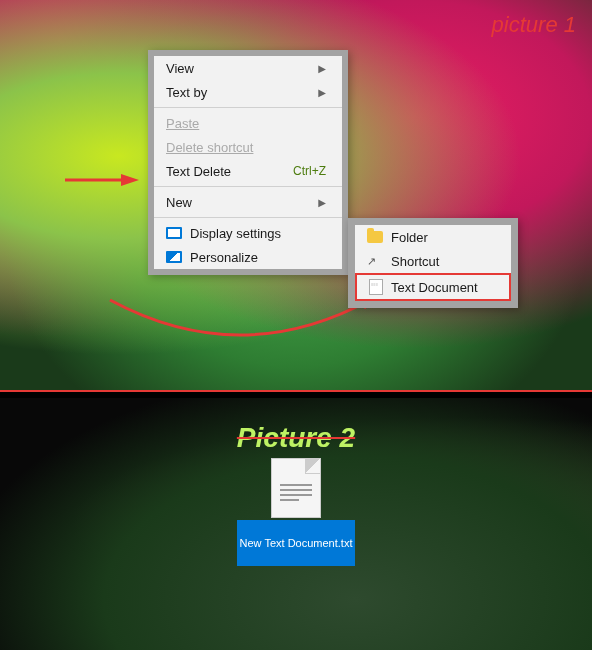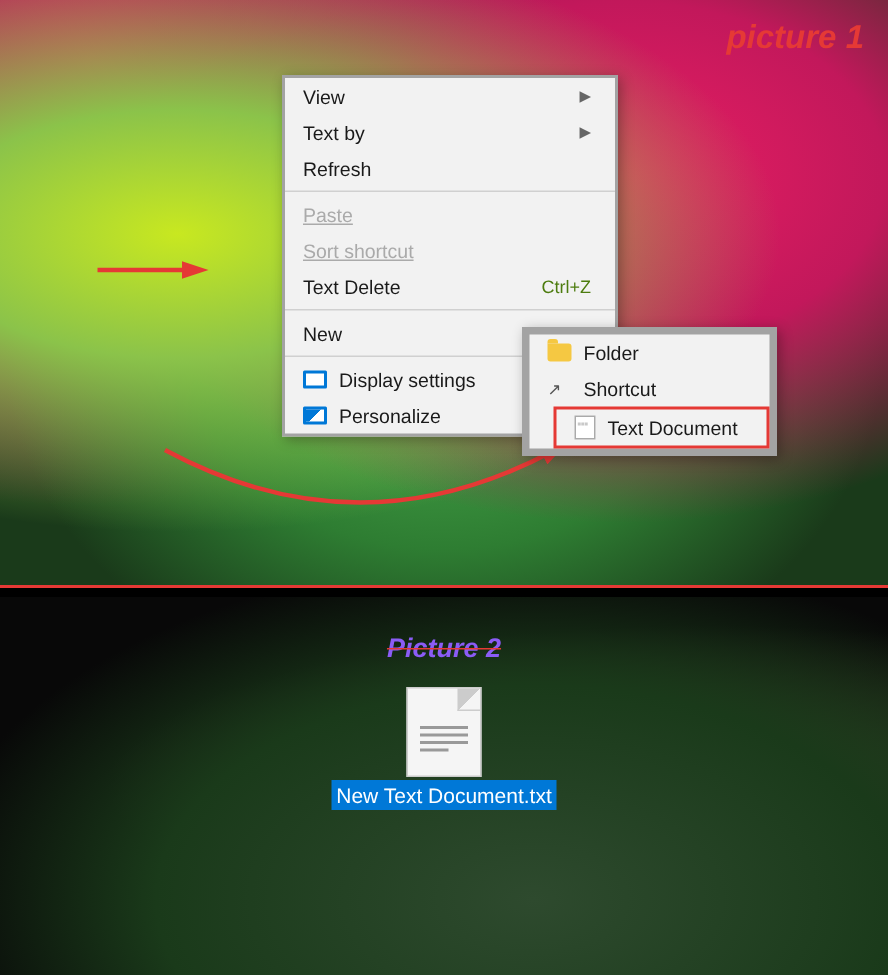--- a/index.html
+++ b/index.html
@@ -25,43 +25,42 @@
       background-color: #1a3a1a;
     }
 
     .picture1-label {
       position: absolute;
       top: 12px;
       right: 16px;
       color: #e53935;
       font-size: 22px;
       font-style: italic;
-      font-weight: bold;
+      font-weight: normal;
     }
 
     
     .red-arrow {
       position: absolute;
       top: 140px;
       left: 70px;
       width: 80px;
       height: 50px;
     }
 
     
     .context-menu {
       position: absolute;
       top: 50px;
       left: 148px;
-      width: 224px;
+      width: 200px;
       background: #f2f2f2;
-      border: 2px solid #a3a3a3;
+      border: 6px solid #a3a3a3;
       box-shadow: 2px 2px 8px rgba(0,0,0,0.3);
       z-index: 10;
-      margin-left: 40px;
     }
 
     .menu-item {
       display: flex;
       align-items: center;
       padding: 4px 16px 4px 12px;
       cursor: pointer;
       color: #1a1a1a;
       white-space: nowrap;
       justify-content: space-between;
@@ -130,28 +129,27 @@
       background: linear-gradient(135deg, #0078d7 50%, #fff 50%);
     }
 
     
     .submenu {
       position: absolute;
       top: 218px;
       left: 348px;
       width: 170px;
       background: #f2f2f2;
-      border: 5px solid #a3a3a3;
+      border: 7px solid #a3a3a3;
       box-shadow: 2px 2px 8px rgba(0,0,0,0.3);
       z-index: 11;
     }
 
     .text-doc-item {
       border: 2px solid #e53935;
-      margin-left: 16px;
     }
 
     
     .textdoc-icon {
       width: 14px;
       height: 16px;
       background: #fff;
       border: 1px solid #aaa;
       display: inline-block;
       position: relative;
@@ -204,22 +202,22 @@
         radial-gradient(ellipse at 60% 80%, #2e4a2e 0%, #1a3a1a 50%, transparent 80%),
         radial-gradient(ellipse at 80% 50%, #3a4a2a 0%, transparent 60%);
       background-color: #080808;
     }
 
     .picture2-label {
       position: absolute;
       top: 24px;
       left: 50%;
       transform: translateX(-50%);
-      color: #8b5cf6;
-      font-size: 18px;
+      color: #bef264;
+      font-size: 28px;
       font-style: italic;
       font-weight: bold;
       text-decoration: line-through;
       text-decoration-color: #e53935;
     }
 
     
     .file-container {
       position: absolute;
       top: 60px;
@@ -266,23 +264,23 @@
       height: 2px;
       background: #999;
       width: 100%;
     }
     .file-line:last-child { width: 60%; }
 
     .file-label {
       margin-top: 2px;
       background: #0078d7;
       color: white;
-      font-size: 14px;
+      font-size: 11px;
       text-align: center;
-      padding: 2px 3px;
+      padding: 17px 3px;
       white-space: nowrap;
     }
   </style>
 </head>
 <body>
 
 <div class="picture1">
   <div class="bg-flowers"></div>
 
   <div class="picture1-label">picture 1</div>
@@ -305,37 +303,32 @@
       <span class="menu-arrow">▶</span>
     </div>
 
     <div class="menu-item">
       <div class="menu-item-left">
         <span>Text by</span>
       </div>
       <span class="menu-arrow">▶</span>
     </div>
 
-    <div class="menu-item">
-      <div class="menu-item-left">
-        <span>Refresh</span>
-      </div>
-    </div>
 
     <div class="menu-separator"></div>
 
     <div class="menu-item disabled">
       <div class="menu-item-left">
         <span>Paste</span>
       </div>
     </div>
 
     <div class="menu-item disabled">
       <div class="menu-item-left">
-        <span>Sort shortcut</span>
+        <span>Delete shortcut</span>
       </div>
     </div>
 
     <div class="menu-item">
       <div class="menu-item-left">
         <span>Text Delete</span>
       </div>
       <span class="menu-shortcut">Ctrl+Z</span>
     </div>
 

